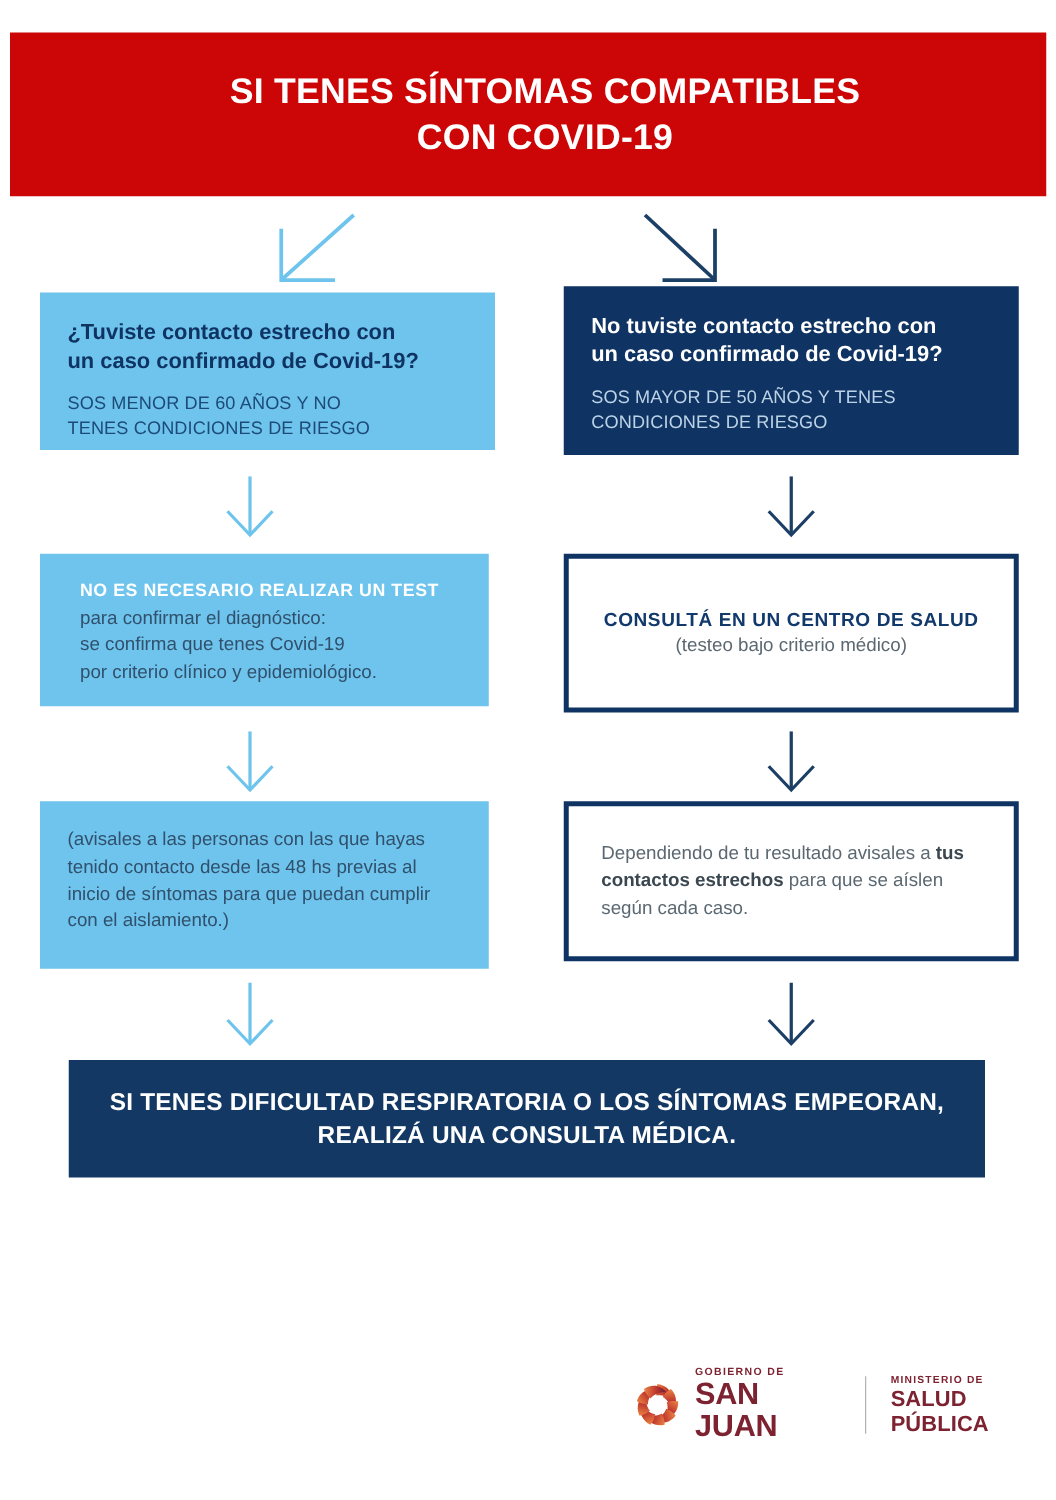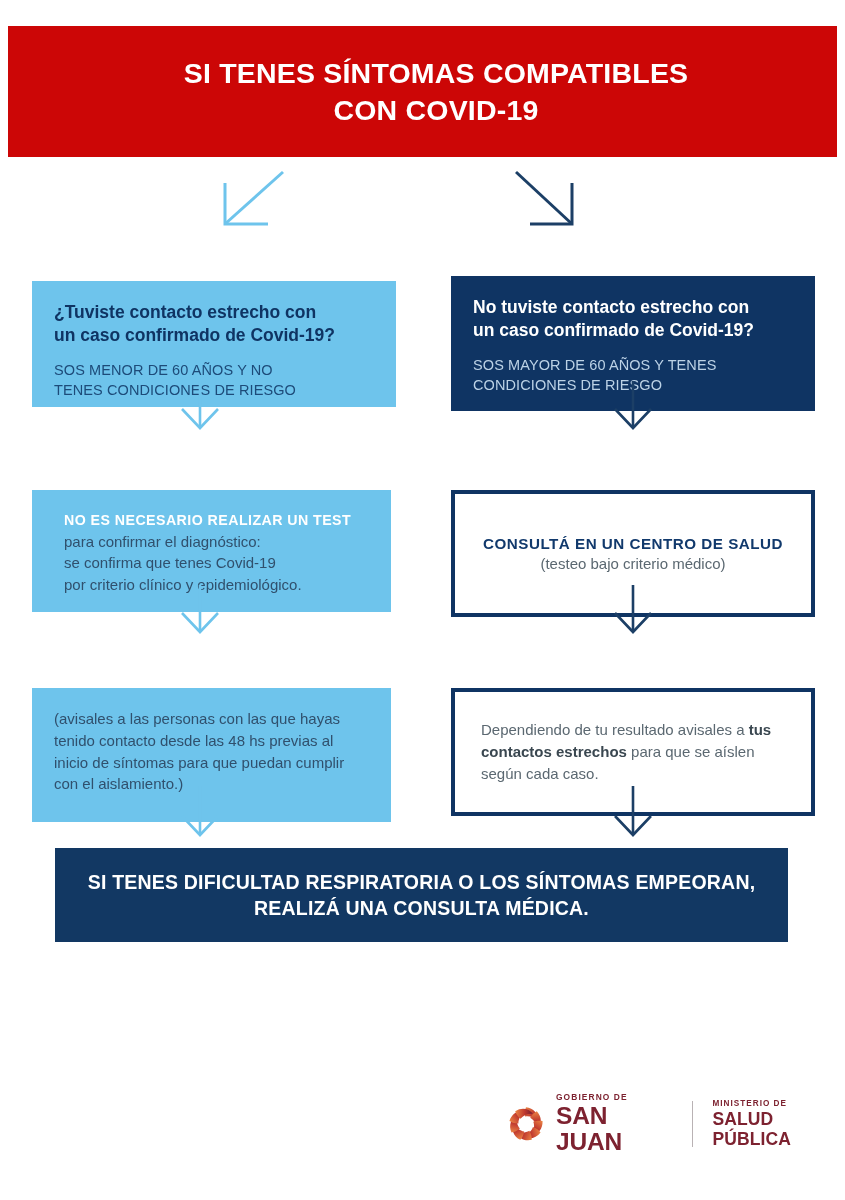--- a/index.html
+++ b/index.html
@@ -51,21 +51,20 @@
   
   .arrow {
     position: absolute;
     pointer-events: none;
   }
 
   
   .box {
     position: absolute;
     padding: 20px 22px;
-    margin-top: 47px;
   }
   .box.filled-light { background: #6ec4ec; }
   .box.filled-navy  { background: #0f3463; }
   .box.outlined {
     background: #ffffff;
     border: 4px solid #0f3463;
     display: flex;
     flex-direction: column;
     justify-content: center;
   }
@@ -234,21 +233,21 @@
       <span>TENES CONDICIONES DE RIESGO</span>
     </div>
   </div>
 
   <div class="box filled-navy" style="left:451px; top:229px; width:364px; height:135px;">
     <div class="bx-title white">
       <span>No tuviste contacto estrecho con</span><br>
       <span>un caso confirmado de Covid-19?</span>
     </div>
     <div class="bx-sub lightbl">
-      <span>SOS MAYOR DE 60 AÑOS Y  TENES</span><br>
+      <span>SOS MAYOR DE 50 AÑOS Y  TENES</span><br>
       <span>CONDICIONES DE RIESGO</span>
     </div>
   </div>
 
   <div class="arrow" style="left:178px; top:381px; width:44px; height:50px;">
     <svg width="44" height="50" viewBox="0 0 44 50">
       <g stroke="#6ec4ec" stroke-width="2.6" fill="none">
         <line x1="22" y1="0" x2="22" y2="47"></line>
         <polyline points="4,28 22,47 40,28"></polyline>
       </g>

